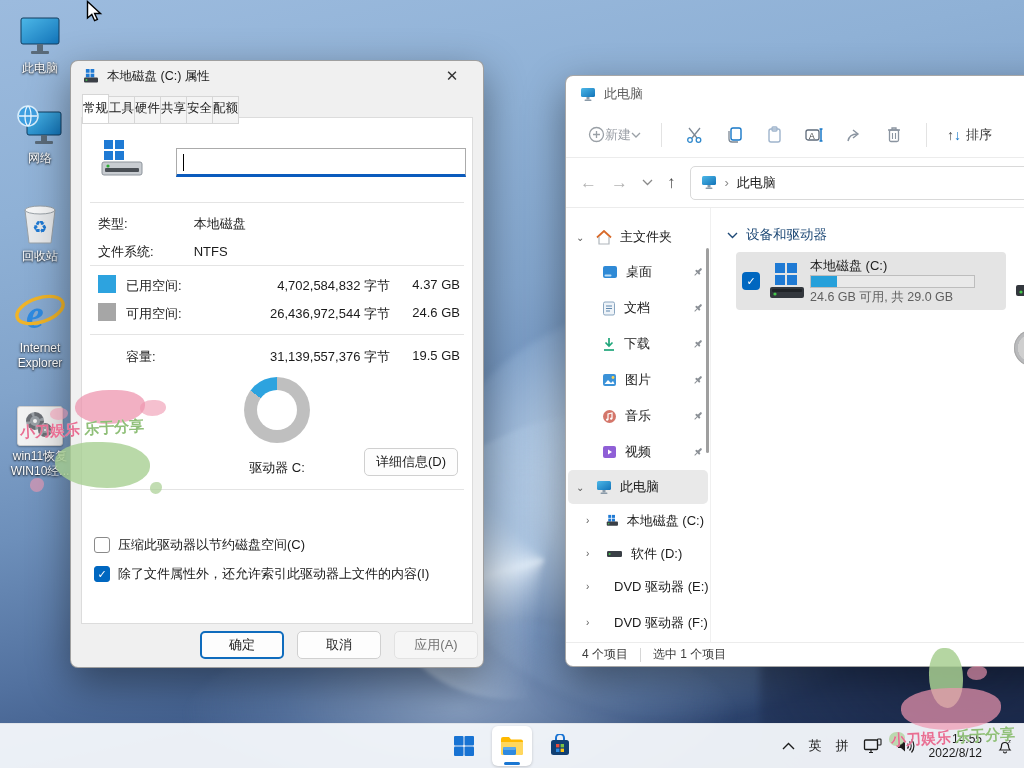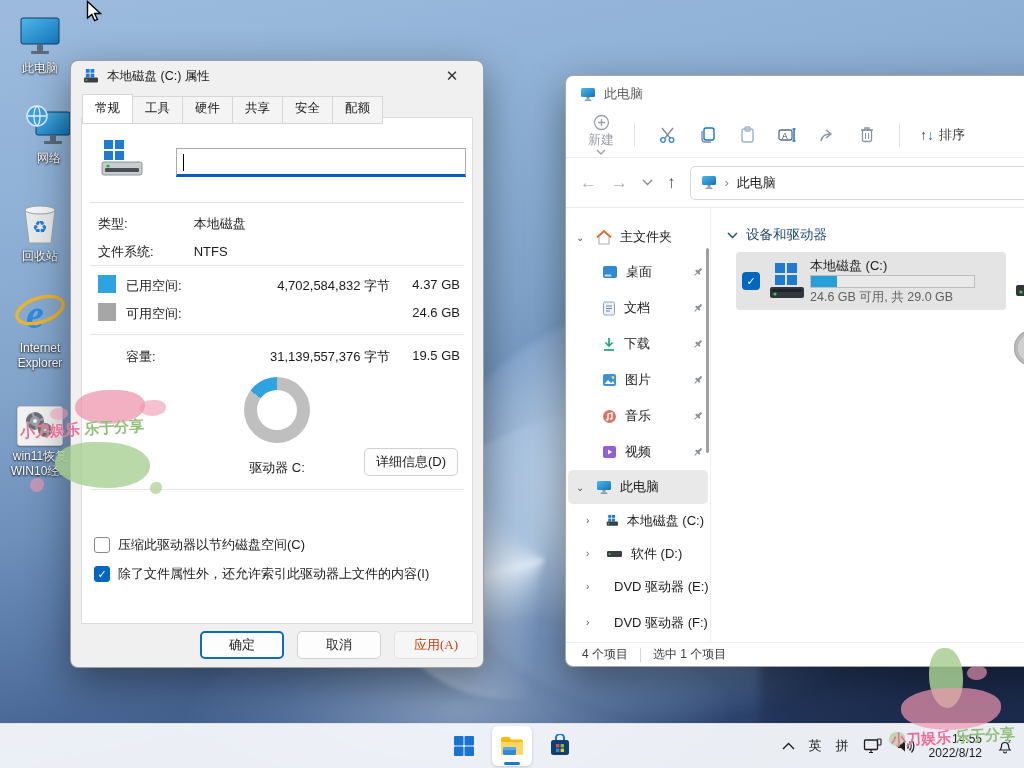--- a/index.html
+++ b/index.html
@@ -32,21 +32,21 @@
 
   
   .win { position:absolute; background:#fff; border:1px solid rgba(60,60,60,.45); border-radius:8px; box-shadow:0 14px 42px rgba(0,0,0,.42); }
 
   
   .dlg { left:70px; top:60px; width:414px; height:608px; background:#f0f0f0; z-index:10; }
   .dlg-titlebar { height:30px; display:flex; align-items:center; padding:0 12px; }
   .dlg-title { font-size:12.5px; margin-left:8px; }
   .dlg-close { margin-left:auto; width:38px; height:28px; display:flex; align-items:center; justify-content:center; font-size:15px; color:#333; border-radius:5px; }
   .tabs { position:absolute; left:11px; top:33px; display:flex; z-index:3; }
-  .tab { border:1px solid #d6d6d6; background:#f4f4f4; padding:3px 12px 4px; font-size:12.5px; margin-top:2px; border-left:none; }
+  .tab { border:1px solid #d6d6d6; background:#f4f4f4; padding:3px 0 4px; font-size:12.5px; margin-top:2px; border-left:none; }
   .tab:first-child { border-left:1px solid #d6d6d6; }
   .tab.active { background:#fff; margin-top:0; padding-top:5px; padding-bottom:6px; border-left:1px solid #d6d6d6; position:relative; top:0; }
   .tabpage { position:absolute; left:10px; right:10px; top:56px; bottom:43px; background:#fff; border:1px solid #dcdcdc; }
   .tp-hr { position:absolute; left:8px; right:8px; height:1px; background:#e4e4e4; }
   .drv-big { position:absolute; left:18px; top:22px; }
   .vol-wrap { position:absolute; left:94px; top:30px; width:290px; height:29px; }
   .vol-input { width:100%; height:100%; border:1px solid #ababab; border-bottom:3px solid #0b5bbd; outline:none; padding:0 6px; font:13px "Liberation Sans","DejaVu Sans",sans-serif; background:#fff; }
   .caret { position:absolute; left:7px; top:6px; width:1px; height:17px; background:#000; }
   .frow { position:absolute; left:16px; right:8px; font-size:13px; }
   .frow .fl { display:inline-block; width:92px; }
@@ -59,27 +59,27 @@
   .donut-hole { position:absolute; left:13px; top:13px; width:40px; height:40px; border-radius:50%; background:#fff; }
   .drive-caption { position:absolute; left:120px; top:341px; width:150px; text-align:center; }
   .btn { display:inline-flex; align-items:center; justify-content:center; background:#fdfdfd; border:1px solid #d0d0d0; border-radius:5px; font-size:13px; }
   .details-btn { position:absolute; right:14px; top:330px; width:94px; height:28px; }
   .cbrow { position:absolute; left:12px; display:flex; align-items:center; gap:8px; font-size:13px; }
   .cb { width:16px; height:16px; border:1px solid #8a8a8a; border-radius:3px; background:#fff; flex:0 0 auto; }
   .cb.checked { background:#0067c0; border-color:#0067c0; color:#fff; display:flex; align-items:center; justify-content:center; font-size:11px; }
   .dlg-buttons { position:absolute; right:5px; bottom:8px; display:flex; gap:13px; }
   .dlg-buttons .btn { width:84px; height:28px; }
   .btn-ok { border:2px solid #0f6cbd; }
-  .btn-apply { color:#c2410c; background:#f6f6f6; border-color:#e2e2e2;font-family:Liberation Serif, serif; }
+  .btn-apply { color:#737373; background:#f6f6f6; border-color:#e2e2e2; }
 
   
   .exp { left:565px; top:75px; width:520px; height:592px; z-index:5; display:flex; flex-direction:column; }
   .exp-titlebar { height:36px; display:flex; align-items:center; padding:0 14px; gap:8px; color:#5c5c5c; font-size:13px; flex:0 0 auto; }
   .exp-toolbar { height:46px; display:flex; align-items:center; padding:0 14px; border-bottom:1px solid #ececec; flex:0 0 auto; gap:0; }
-  .tb-new { display:flex; align-items:center; gap:0; color:#9a9fa6; font-size:13px; padding:6px 8px; border-radius:5px;flex-direction:column; }
+  .tb-new { display:flex; align-items:center; gap:0; color:#9a9fa6; font-size:13px; padding:6px 8px; border-radius:5px; }
   .tb-sep { width:1px; height:24px; background:#e3e3e3; margin:0 12px; }
   .tb-ico { width:40px; height:34px; display:flex; align-items:center; justify-content:center; border-radius:5px; }
   .tb-sort { display:flex; align-items:center; gap:5px; font-size:13px; color:#3c3c3c; padding:6px 8px; }
   .exp-nav { height:50px; display:flex; align-items:center; padding:0 14px; gap:14px; border-bottom:1px solid #ececec; flex:0 0 auto; }
   .nav-arr { font-size:17px; color:#b3b3b3; }
   .nav-arr.on { color:#4a4a4a; }
   .addr { flex:1; height:34px; border:1px solid #d9d9d9; border-radius:5px; display:flex; align-items:center; padding:0 10px; gap:8px; font-size:13px; }
   .exp-body { flex:1; display:flex; min-height:0; position:relative; }
   .side { width:145px; flex:0 0 auto; padding-top:12px; position:relative; overflow:hidden; border-right:1px solid #f0f0f0; }
   .srow { display:flex; align-items:center; gap:8px; padding:0 6px 0 10px; white-space:nowrap; overflow:hidden; }
@@ -149,21 +149,21 @@
     <div class="art">
       <svg width="46" height="42" viewBox="0 0 46 42">
           <rect class="mon-screen" x="4" y="2" width="38" height="26" rx="2"></rect>
           <rect x="20" y="28" width="6" height="7" fill="#5a6b7a"></rect>
           <rect x="14" y="35" width="18" height="3" rx="1" fill="#5a6b7a"></rect>
         </svg>
     </div>
     <div class="lbl">此电脑</div>
   </div>
 
-  <div class="dicon" style="left:13px;top:98px">
+  <div class="dicon" style="left:4px;top:98px">
     <div class="art">
       <svg width="50" height="44" viewBox="0 0 50 44">
           <rect class="mon-screen" x="12" y="8" width="34" height="23" rx="2"></rect>
           <rect x="26" y="31" width="6" height="6" fill="#5a6b7a"></rect>
           <rect x="20" y="37" width="18" height="3" rx="1" fill="#5a6b7a"></rect>
           <circle cx="13" cy="12" r="10" fill="#3f9fe0" stroke="#d9eefc" stroke-width="1.5"></circle>
           <path d="M4 12h18M13 2c-4 3-4 17 0 20M13 2c4 3 4 17 0 20" stroke="#e8f5ff" stroke-width="1.3" fill="none"></path>
         </svg>
     </div>
     <div class="lbl">网络</div>
@@ -551,20 +551,21 @@
 
       <div class="tp-hr" style="top:147px"></div>
 
       <div class="legend-sq" style="top:157px;background:#2da3df"></div>
       <div class="sp-label" style="top:159px">已用空间:</div>
       <div class="sp-bytes" style="top:159px">4,702,584,832 字节</div>
       <div class="sp-size" style="top:159px">4.37 GB</div>
 
       <div class="legend-sq" style="top:185px;background:#a6a6a6"></div>
       <div class="sp-label" style="top:187px">可用空间:</div>
+      <div class="sp-bytes" style="top:187px">26,436,972,544 字节</div>
       <div class="sp-size" style="top:187px">24.6 GB</div>
 
       <div class="tp-hr" style="top:216px"></div>
 
       <div class="sp-label" style="top:230px">容量:</div>
       <div class="sp-bytes" style="top:230px">31,139,557,376 字节</div>
       <div class="sp-size" style="top:230px">19.5 GB</div>
 
       <div class="donut">
           <div class="donut-hole"></div>

